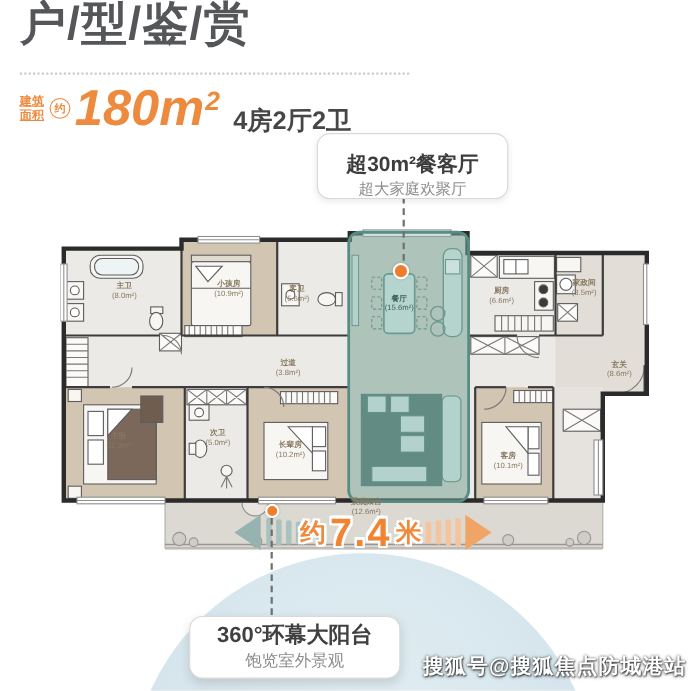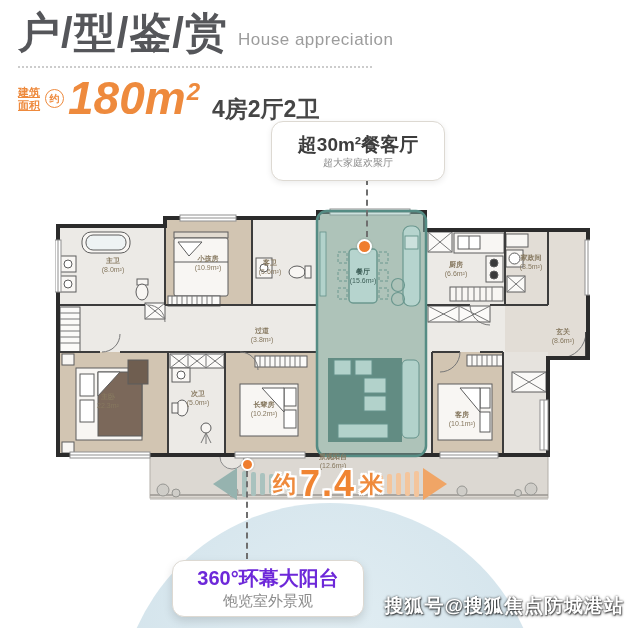--- a/index.html
+++ b/index.html
@@ -1,42 +1,42 @@
 <!DOCTYPE html>
 <html><head>
 <meta charset="utf-8">
 <style>
   html,body{margin:0;padding:0;}
   body{width:628px;height:628px;position:relative;overflow:hidden;background:#ffffff;
        font-family:"Liberation Sans", sans-serif;}
   .abs{position:absolute;}
 
   
-  .title-row{left:18px;top:12px;display:flex;align-items:flex-end;z-index:6;}
+  .title-row{left:18px;top:0;display:flex;align-items:flex-start;z-index:6;flex-direction:column;}
   .title-cn{font-size:42px;font-weight:800;color:#55565a;letter-spacing:1px;line-height:1;}
   .title-en{font-size:17px;color:#9c9c9c;margin-left:10px;margin-bottom:4px;letter-spacing:.5px;}
   .divider{left:18px;top:66px;width:354px;border-top:2px dotted #cccccc;z-index:6;}
   .area-row{left:18px;top:72px;display:flex;align-items:center;z-index:6;}
   .area-prefix{font-size:11px;font-weight:700;color:#ee8a3d;line-height:1.15;text-decoration:underline;}
   .approx-badge{width:17px;height:17px;border:1.5px solid #ee8a3d;border-radius:50%;
     color:#ee8a3d;font-size:10px;font-weight:700;display:flex;align-items:center;
     justify-content:center;margin:0 4px 0 5px;}
   .area-value{font-size:46px;font-weight:900;font-style:italic;color:#ee8a3d;line-height:.9;}
   .area-sup{font-size:24px;font-weight:900;font-style:italic;color:#ee8a3d;
     vertical-align:14px;margin-left:1px;}
   .spec{font-size:23px;font-weight:700;color:#464646;margin-left:12px;margin-top:22px;}
 
   
   .callout{background:#ffffff;border:1.5px solid #ddd9d2;border-radius:12px;text-align:center;
     z-index:7;display:flex;flex-direction:column;justify-content:center;}
   .callout-title{font-size:19px;font-weight:800;color:#3d3d3d;line-height:1.25;}
-  .callout-sub{font-size:10px;color:#8d8d8d;line-height:1.3;}
-  .co1{left:271px;top:121px;width:172px;height:58px;box-shadow:0 2px 6px rgba(0,0,0,.08);}
+  .callout-sub{font-size:14px;color:#8d8d8d;line-height:1.3;}
+  .co1{left:288px;top:121px;width:172px;height:58px;box-shadow:0 2px 6px rgba(0,0,0,.08);justify-content:flex-end;}
   .co2{left:172px;top:560px;width:190px;height:55px;box-shadow:0 4px 10px rgba(0,0,0,.13);}
-  .co2 .callout-title{font-size:20px;color:#6d28d9;}
+  .co2 .callout-title{font-size:20px;color:#404040;}
   .co2 .callout-sub{font-size:15px;}
   .dash-line{width:0;border-left:2px dashed #6f6f6f;z-index:6;}
   .d1{left:366px;top:179px;height:58px;}
   .d2{left:246px;top:471px;height:88px;}
   .odot{background:#ef7d2e;border:2px solid #ffffff;border-radius:50%;z-index:6;
     box-shadow:0 0 2px rgba(0,0,0,.25);}
   .dot1{left:357px;top:239px;width:11px;height:11px;}
   .dot2{left:241px;top:458px;width:9px;height:9px;}
 
   
@@ -64,21 +64,20 @@
     letter-spacing:1px;
     text-shadow:0 1px 3px rgba(0,0,0,.65),0 0 2px rgba(0,0,0,.5),1px 1px 1px rgba(0,0,0,.4);}
 </style>
 </head>
 <body>
 
 <div class="abs blue-circle"></div>
 
 <div class="abs title-row">
   <div class="title-cn">户/型/鉴/赏</div>
-  <div class="title-en">House appreciation</div>
 </div>
 <div class="abs divider"></div>
 <div class="abs area-row">
   <div class="area-prefix">
     <div>建筑</div>
     <div>面积</div>
   </div>
   <div class="approx-badge">约</div>
   <div class="area-value"><span>180m</span><span class="area-sup">2</span></div>
   <div class="spec">4房2厅2卫</div>

